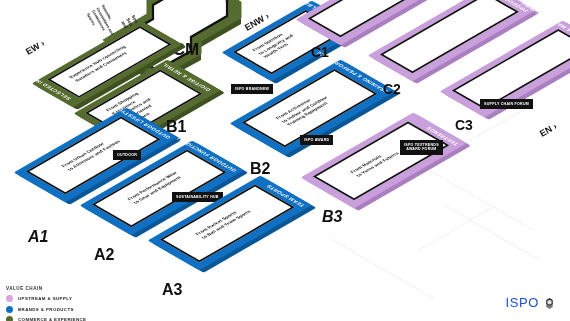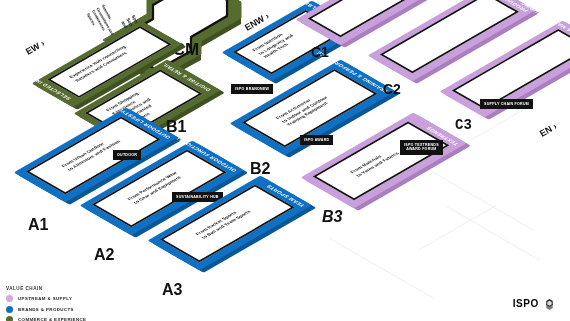--- a/index.html
+++ b/index.html
@@ -113,21 +113,21 @@
 
   
   #legend{position:absolute;left:6px;top:286px;}
   #legend .title{font-size:4.6px;font-weight:bold;letter-spacing:.5px;color:#333;margin-bottom:4px;}
   #legend .row{display:flex;align-items:center;margin-bottom:3.5px;}
   #legend .dot{width:7px;height:7px;border-radius:50%;margin-right:5px;flex:none;}
   #legend .lbl{font-size:4.4px;font-weight:bold;letter-spacing:.4px;color:#222;}
 
   
   #ispo{position:absolute;right:14px;bottom:11px;display:flex;align-items:center;}
-  #ispo .word{font-size:10px;font-weight:bold;letter-spacing:.6px;color:#000000;}
+  #ispo .word{font-size:13px;font-weight:normal;letter-spacing:.6px;color:#1d4ed8;}
   #ispo .mark{margin-left:4px;width:13px;height:13px;}
 </style>
 </head>
 <body>
 
 <div id="stage">
 
   <div class="guide" style="left:430px;top:170px;width:120px;transform:rotate(30deg);"></div>
   <div class="guide" style="left:445px;top:205px;width:110px;transform:rotate(30deg);"></div>
   <div class="guide" style="left:470px;top:140px;width:70px;transform:rotate(-30deg);"></div>
@@ -225,21 +225,21 @@
   <div class="hall" style="left:18px;top:175px;transform:rotate(-30deg) skewX(30deg) scaleY(0.86);">
     <div class="side" style="left:0;top:0;width:130px;height:60px;background:#0b5694;border-radius:2px;"></div>
     <div class="slab" style="position:absolute;left:0;top:-5px;width:130px;height:60px;background:#1071c4;">
       <div class="inner" style="left:8px;top:6px;right:12px;bottom:8px;"></div>
       <div class="hall-desc" style="left:34px;top:20px;">From Urban Outdoor
 to Athleisure and Fashion</div>
       <div class="rim-label" style="left:121px;top:56px;transform:rotate(-90deg);transform-origin:0 0;">OUTDOOR LIFESTYLE</div>
     </div>
   </div>
   <div class="tag" style="left:113px;top:150px;">OUTDOOR</div>
-  <div class="code" style="left:28px;top:216px;">A1</div>
+  <div class="code" style="left:28px;top:228px;font-style:italic;">A1</div>
 
   <div class="hall" style="left:84px;top:208px;transform:rotate(-30deg) skewX(30deg) scaleY(0.86);">
     <div class="side" style="left:0;top:0;width:130px;height:60px;background:#0b5694;border-radius:2px;"></div>
     <div class="slab" style="position:absolute;left:0;top:-5px;width:130px;height:60px;background:#1071c4;">
       <div class="inner" style="left:8px;top:6px;right:12px;bottom:8px;"></div>
       <div class="hall-desc" style="left:34px;top:20px;">From Performance Wear
 to Gear and Equipment</div>
       <div class="rim-label" style="left:121px;top:56px;transform:rotate(-90deg);transform-origin:0 0;">OUTDOOR FUNCTIONAL</div>
     </div>
   </div>
@@ -276,21 +276,21 @@
   <div class="code small" style="left:383px;top:81px;">C2</div>
 
   <div class="hall" style="left:444px;top:94px;transform:rotate(-30deg) skewX(30deg) scaleY(0.86);">
     <div class="side" style="left:0;top:0;width:142px;height:52px;background:#a97fc0;border-radius:2px;"></div>
     <div class="slab" style="position:absolute;left:0;top:-5px;width:142px;height:52px;background:#c9a0dc;">
       <div class="inner" style="left:8px;top:6px;right:11px;bottom:8px;"></div>
       <div class="rim-label" style="left:133px;top:48px;transform:rotate(-90deg);transform-origin:0 0;">SOURCING &amp; MANUFACTURING</div>
     </div>
   </div>
   <div class="tag" style="left:480px;top:99px;">SUPPLY CHAIN FORUM</div>
-  <div class="code small" style="left:455px;top:117px;font-family:Liberation Mono, monospace;">C3</div>
+  <div class="code small" style="left:455px;top:117px;">C3</div>
 
   <div id="legend">
     <div class="title">VALUE CHAIN</div>
     <div class="row">
       <span class="dot" style="background:#d9a6e0;"></span>
       <span class="lbl">UPSTREAM &amp; SUPPLY</span>
     </div>
     <div class="row">
       <span class="dot" style="background:#1071c4;"></span>
       <span class="lbl">BRANDS &amp; PRODUCTS</span>

